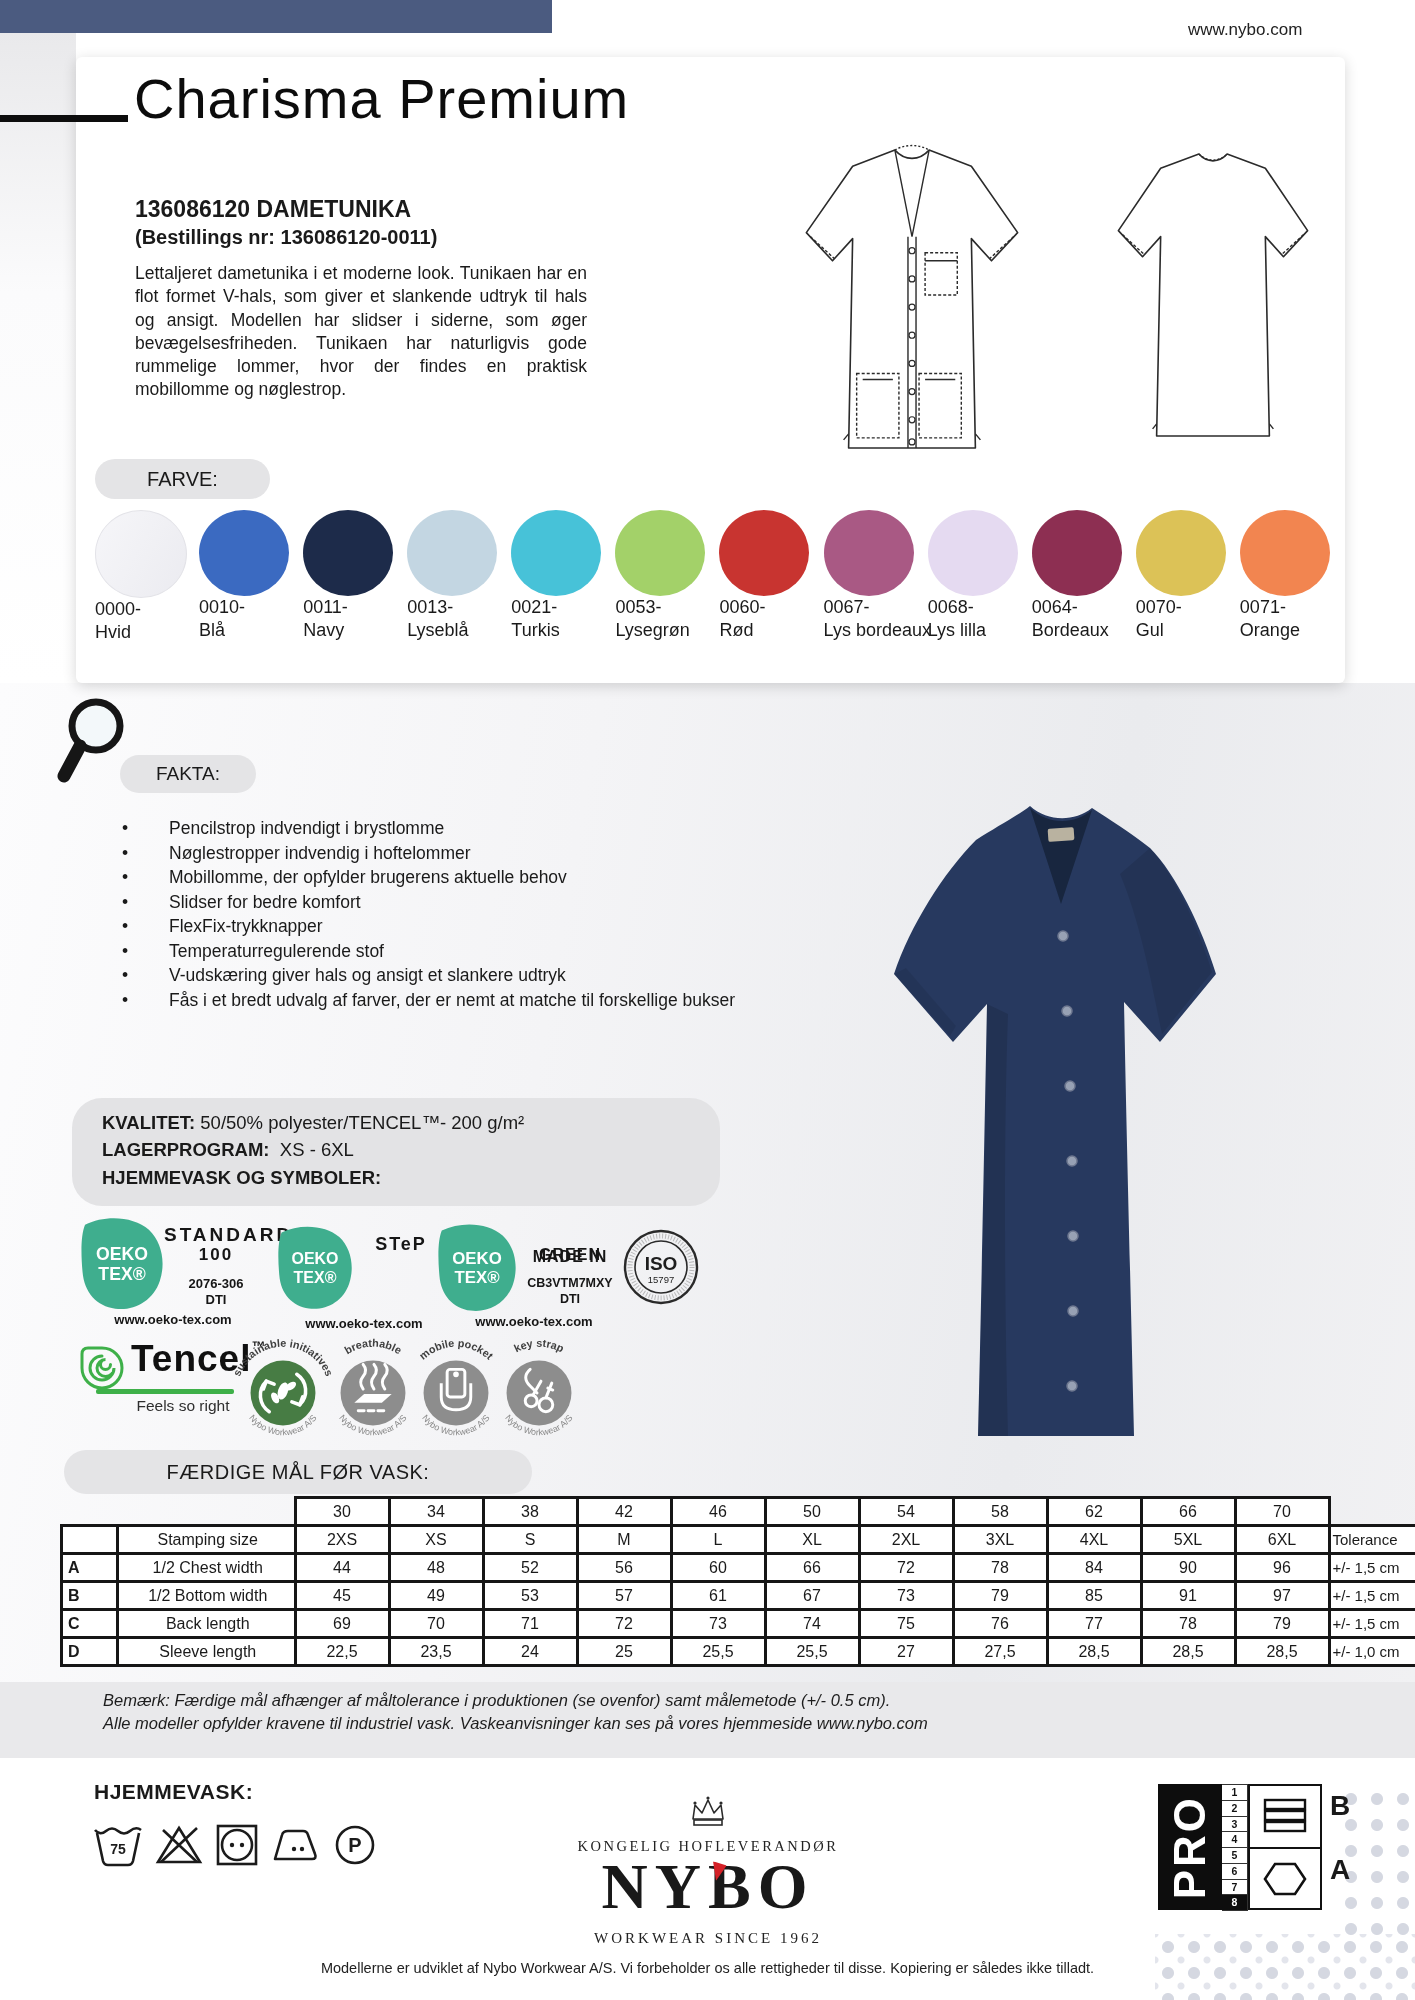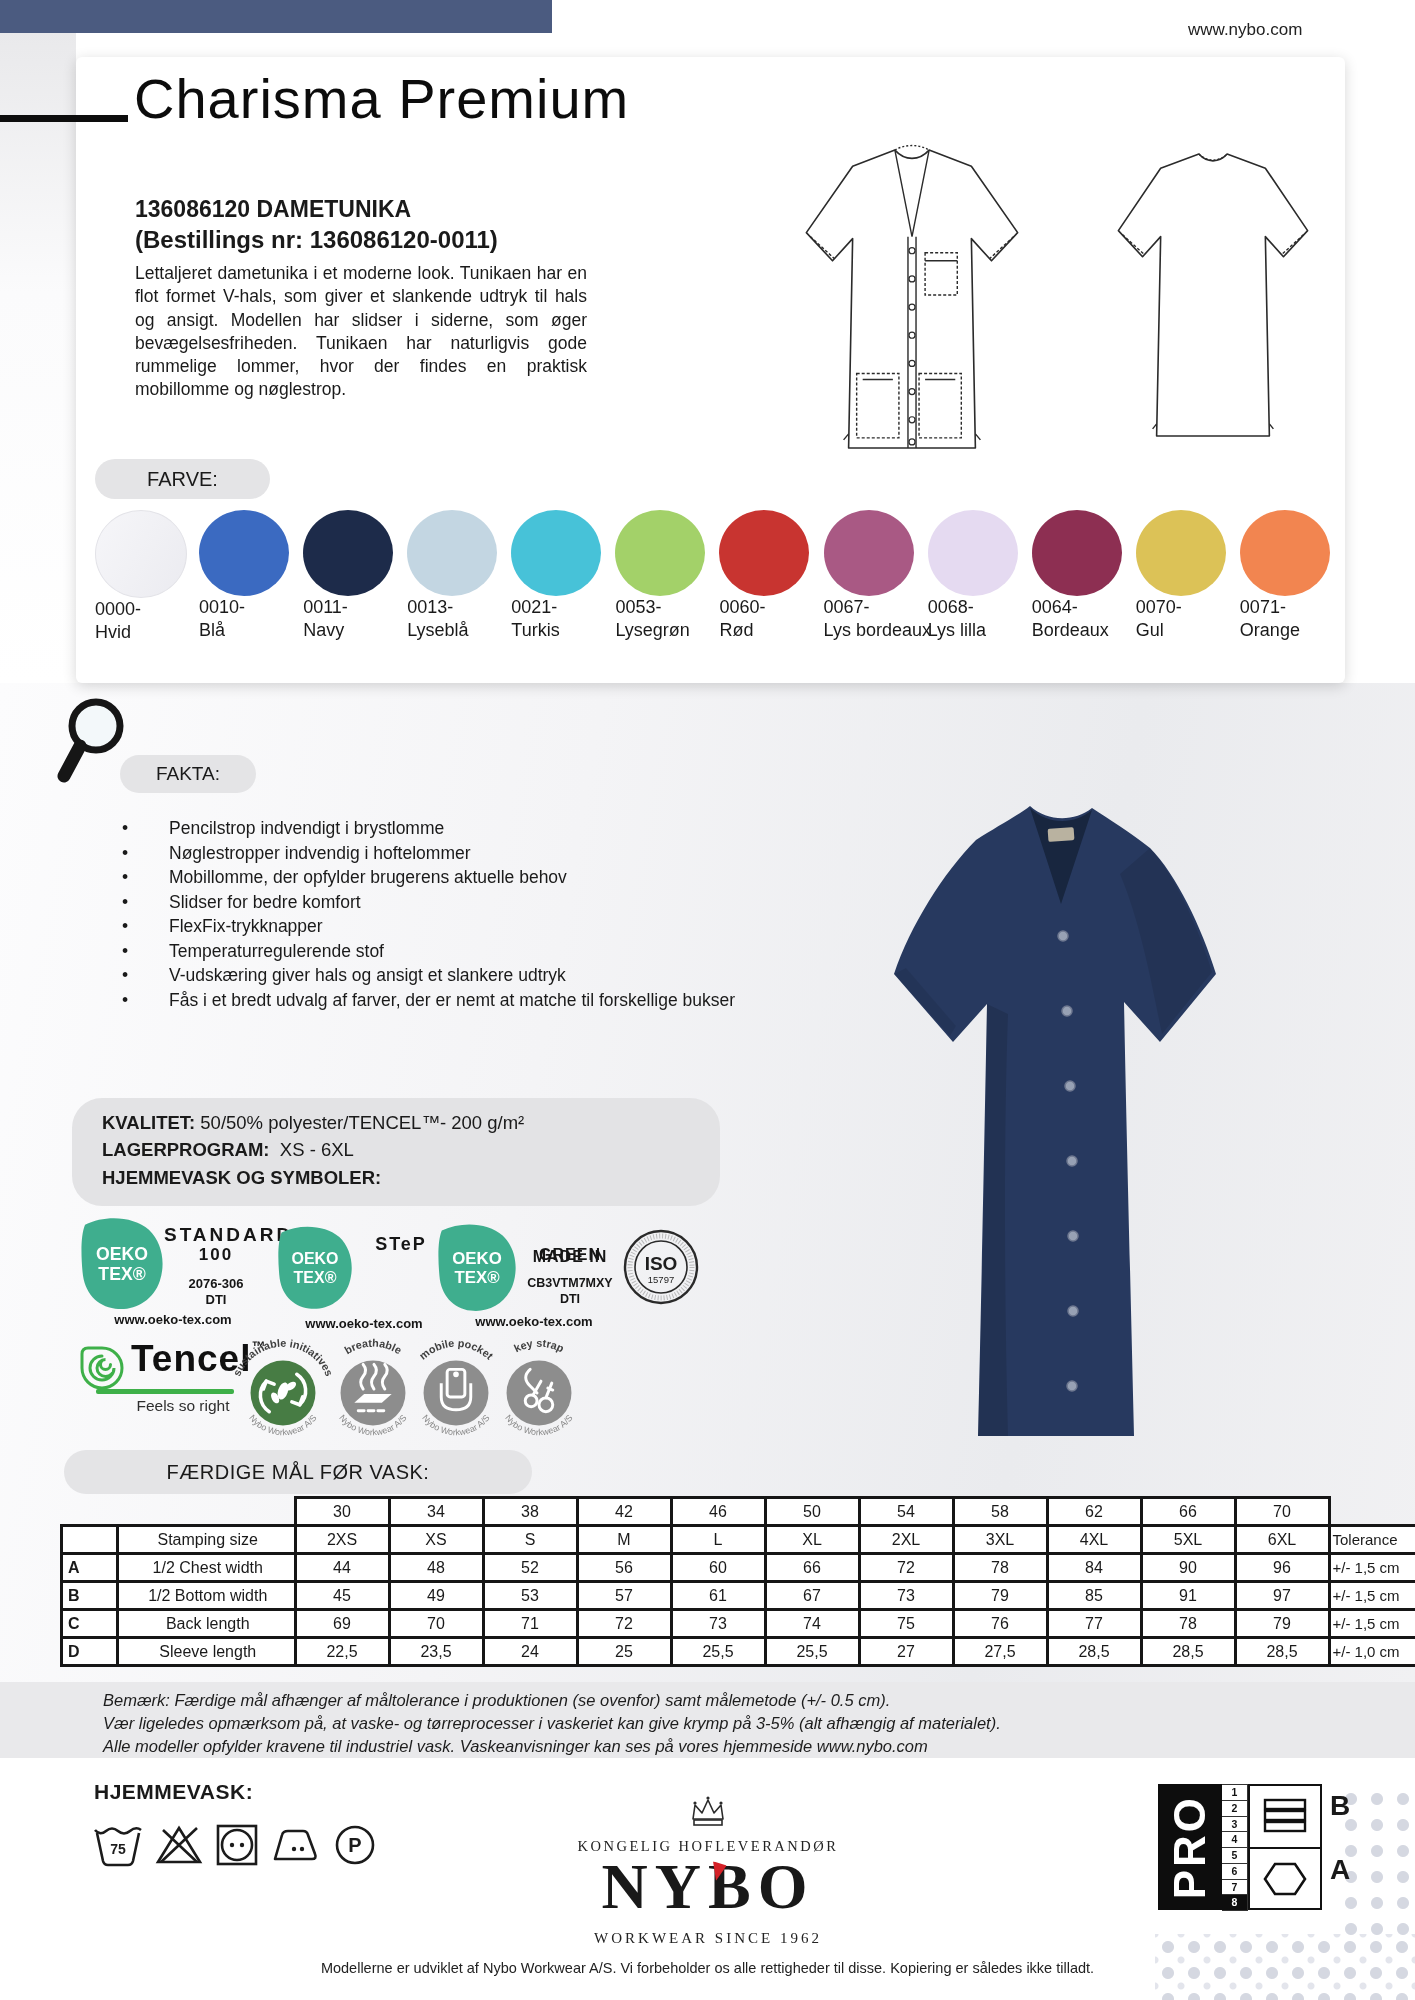--- a/index.html
+++ b/index.html
@@ -11,21 +11,21 @@
   .topbar{left:0;top:0;width:552px;height:33px;background:#4b5b80;z-index:5;}
   .nybo-url{left:1188px;top:20px;font-size:17px;color:#222;z-index:5;}
   .left-fade{left:0;top:33px;width:76px;height:650px;background:linear-gradient(180deg,#e9e9eb,#fbfbfc 40%,#ffffff);z-index:1;}
   .midband{left:0;top:683px;width:1415px;height:999px;z-index:0;
            background:linear-gradient(100deg,#fcfcfd 0%,#f4f4f6 38%,#eaebee 72%,#f1f1f3 100%);}
   .panel{left:76px;top:57px;width:1269px;height:626px;background:#ffffff;border-radius:6px;
          box-shadow:0 3px 14px rgba(0,0,0,0.16);z-index:2;}
   .blackline{left:0;top:115px;width:128px;height:7px;background:#0d0d0d;z-index:6;}
   .title{left:134px;top:66px;font-size:56px;letter-spacing:1px;color:#0c0c0c;z-index:4;}
   .prodnum{left:135px;top:196px;font-size:23px;font-weight:bold;z-index:4;}
-  .ordernum{left:135px;top:226px;font-size:24px;font-weight:bold;z-index:4;}
+  .ordernum{left:135px;top:226px;font-size:20px;font-weight:bold;z-index:4;}
   .desc{left:135px;top:262px;width:452px;font-size:17.5px;line-height:1.33;text-align:justify;z-index:4;}
   .drawing{z-index:4;}
   
   .pill{background:#e4e4e6;border-radius:22px;display:flex;align-items:center;justify-content:center;
         font-weight:normal;z-index:4;}
   .farve-pill{left:95px;top:459px;width:175px;height:40px;font-size:20px;}
   .swatch-row{left:95px;top:510px;width:1245px;display:flex;justify-content:space-between;z-index:4;}
   .swatch{width:100px;display:flex;flex-direction:column;align-items:flex-start;}
   .bubble{width:90px;height:86px;border-radius:50%;}
   .bubble.lightb{border:1px solid #e3e3e8;background:linear-gradient(120deg,#f6f6f9,#ebebf0)!important;}
@@ -516,21 +516,20 @@
           <td class="c-num">28,5</td>
           <td class="c-num">28,5</td>
           <td class="c-num">28,5</td>
           <td class="c-tol">+/- 1,0 cm</td>
         </tr>
       </tbody>
     </table>
 
   <div class="abs note-band">
       <div class="note-line">Bemærk: Færdige mål afhænger af måltolerance i produktionen (se ovenfor) samt målemetode (+/- 0.5 cm).</div>
-      <div class="note-line">Vær ligeledes opmærksom på, at vaske- og tørreprocesser i vaskeriet kan give krymp på 3-5% (alt afhængig af materialet).</div>
       <div class="note-line">Alle modeller opfylder kravene til industriel vask. Vaskeanvisninger kan ses på vores hjemmeside www.nybo.com</div>
     </div>
 
   <div class="abs wash-title">HJEMMEVASK:</div>
   <div class="abs wash-row">
     <svg width="52" height="48" viewBox="0 0 52 48">
       <path d="M3,10 q5,6 11,1 q6,-5 12,0 q6,5 12,0 q6,-5 11,-1" fill="none" stroke="#1b1b1b" stroke-width="2.6"></path>
       <path d="M5,13 L11,41 q1,4 5,4 h20 q4,0 5,-4 L47,13" fill="none" stroke="#1b1b1b" stroke-width="2.6"></path>
       <text x="26" y="34" text-anchor="middle" font-size="14" font-weight="bold" fill="#1b1b1b">75</text>
     </svg>

